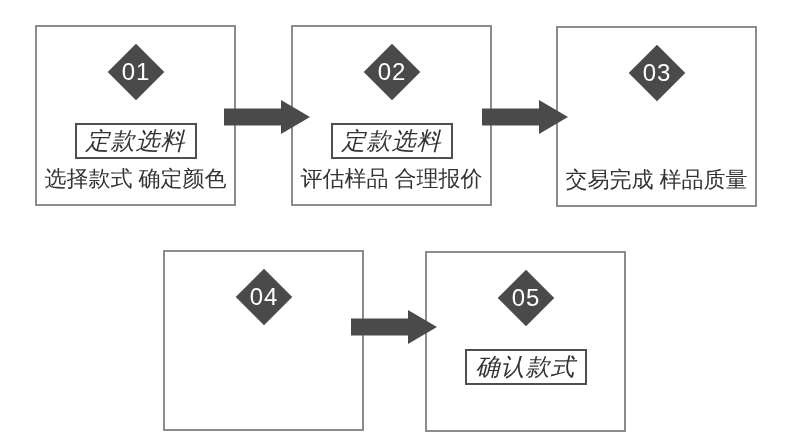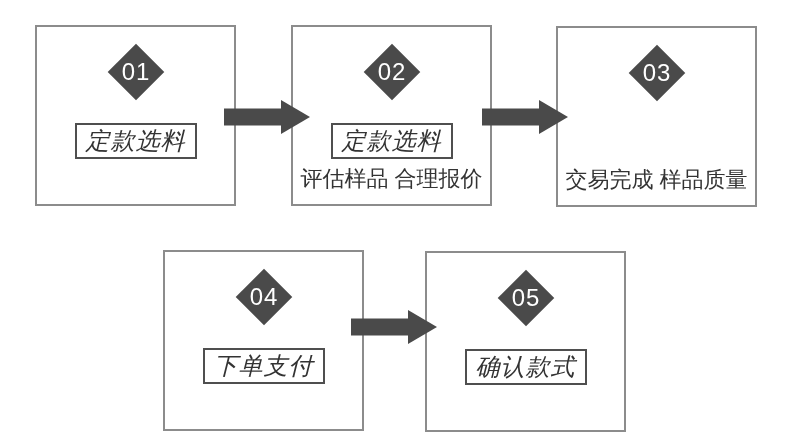--- a/index.html
+++ b/index.html
@@ -94,20 +94,21 @@
 </head>
 <body>
 
 <div class="canvas">
 
   <div class="step-box pos-1">
     <div class="diamond">
       <span class="num">01</span>
     </div>
     <div class="title-box">定款选料</div>
+    <div class="subtitle">选择款式 确定颜色</div>
   </div>
 
   <div class="step-box pos-2">
     <div class="diamond">
       <span class="num">02</span>
     </div>
     <div class="title-box">定款选料</div>
     <div class="subtitle">评估样品 合理报价</div>
   </div>
 
@@ -115,21 +116,20 @@
     <div class="diamond">
       <span class="num">03</span>
     </div>
     <div class="subtitle">交易完成 样品质量</div>
   </div>
 
   <div class="step-box pos-4">
     <div class="diamond">
       <span class="num">04</span>
     </div>
-    <div class="title-box">下单支付</div>
   </div>
 
   <div class="step-box pos-5">
     <div class="diamond">
       <span class="num">05</span>
     </div>
     <div class="title-box">确认款式</div>
   </div>
 
   <div class="arrow arr-1">

